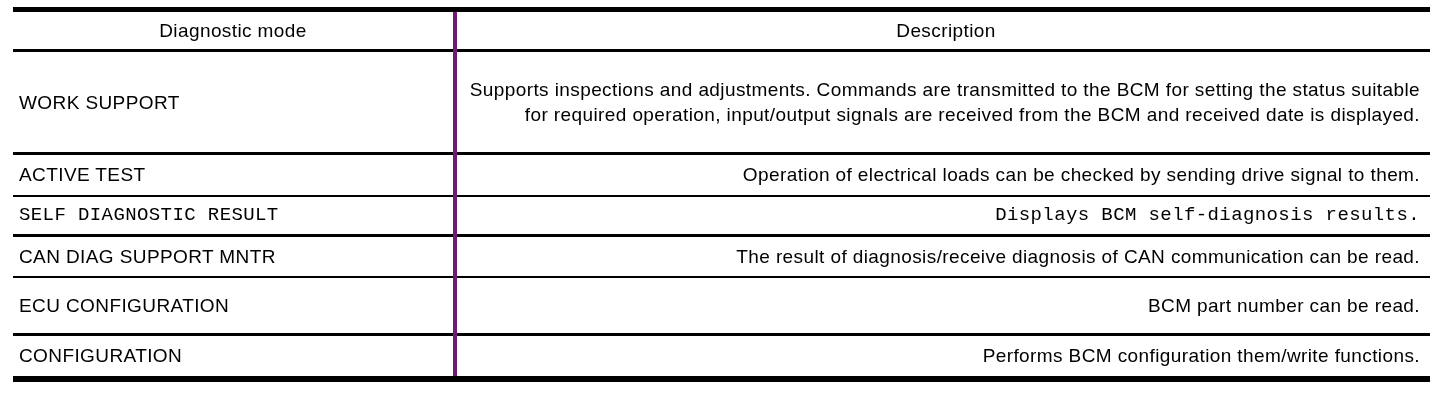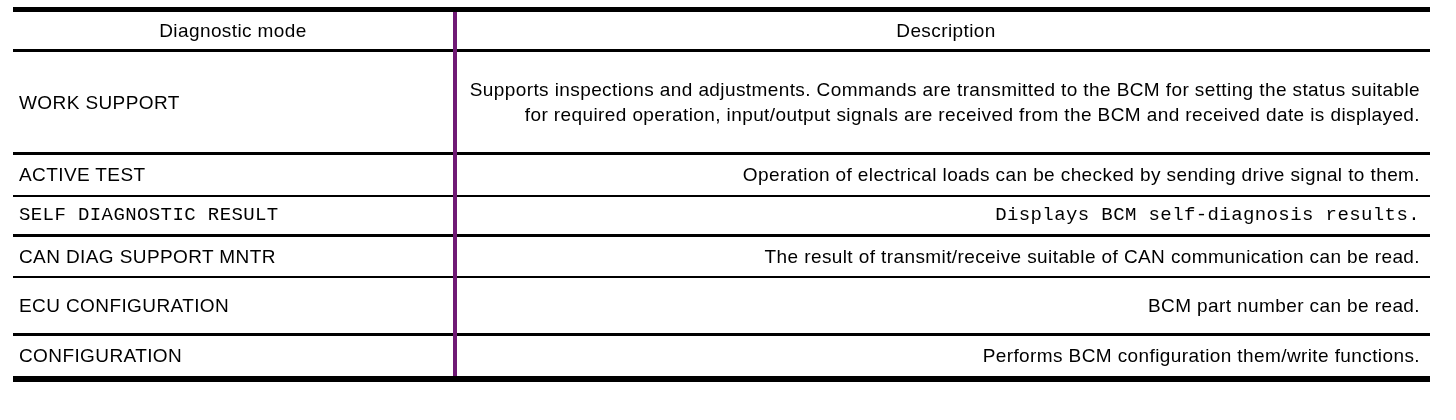--- a/index.html
+++ b/index.html
@@ -81,21 +81,21 @@
       <td class="col-desc cell-desc">Operation of electrical loads can be checked by sending drive signal to them.</td>
     </tr>
 
     <tr>
       <td class="col-mode cell-mode">SELF DIAGNOSTIC RESULT</td>
       <td class="col-desc cell-desc">Displays BCM self-diagnosis results.</td>
     </tr>
 
     <tr>
       <td class="col-mode cell-mode">CAN DIAG SUPPORT MNTR</td>
-      <td class="col-desc cell-desc">The result of transmit/receive suitable of CAN communication can be read.</td>
+      <td class="col-desc cell-desc">The result of diagnosis/receive diagnosis of CAN communication can be read.</td>
     </tr>
 
     <tr>
       <td class="col-mode cell-mode">ECU CONFIGURATION</td>
       <td class="col-desc cell-desc">BCM part number can be read.</td>
     </tr>
 
     <tr>
       <td class="col-mode cell-mode">CONFIGURATION</td>
       <td class="col-desc cell-desc">Performs BCM configuration them/write functions.</td>

